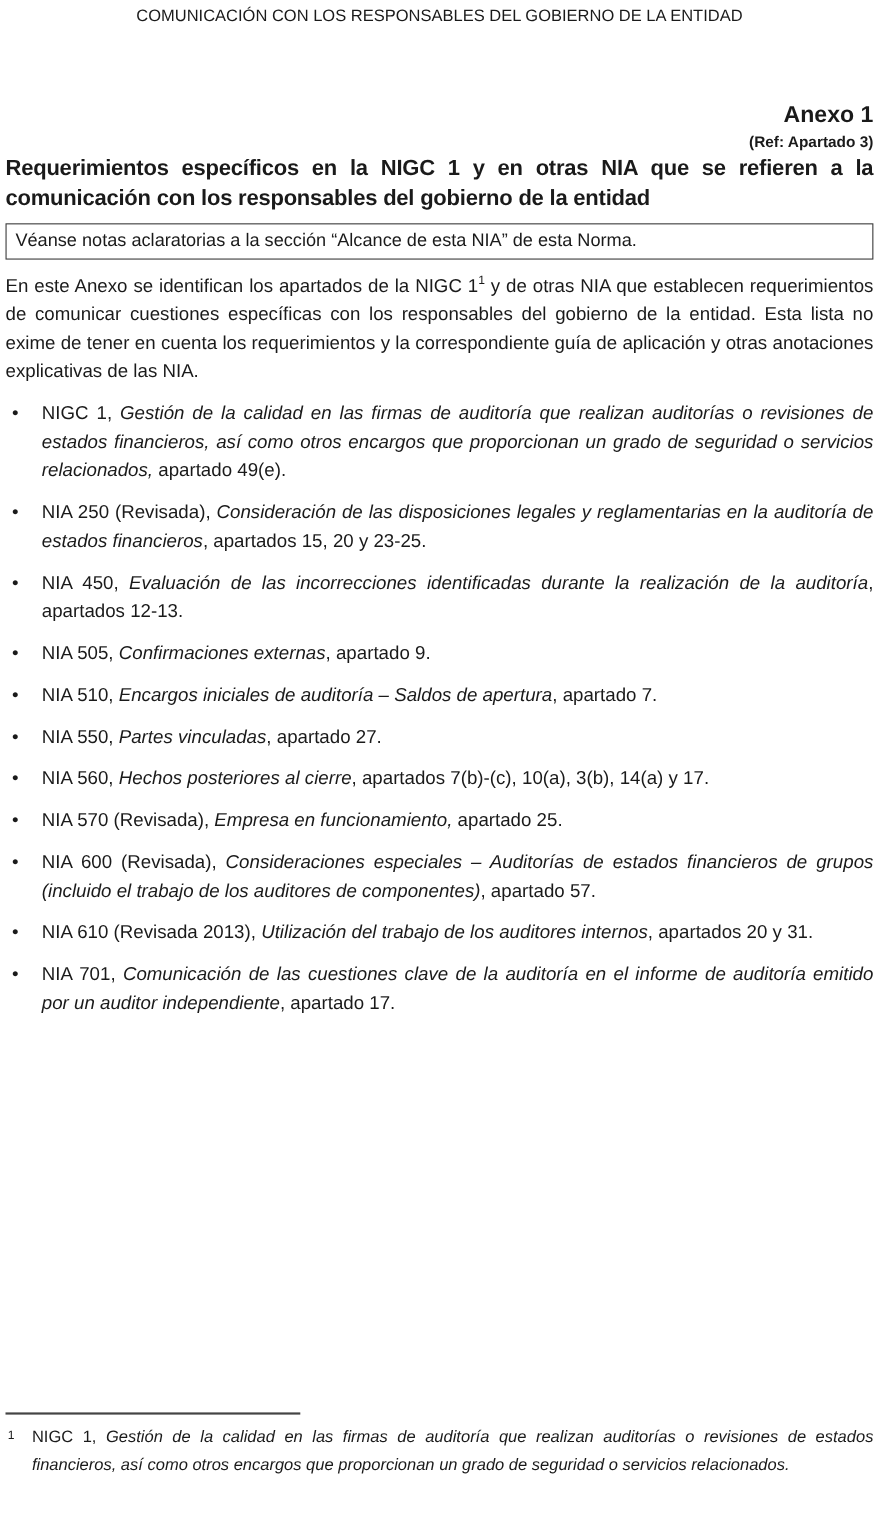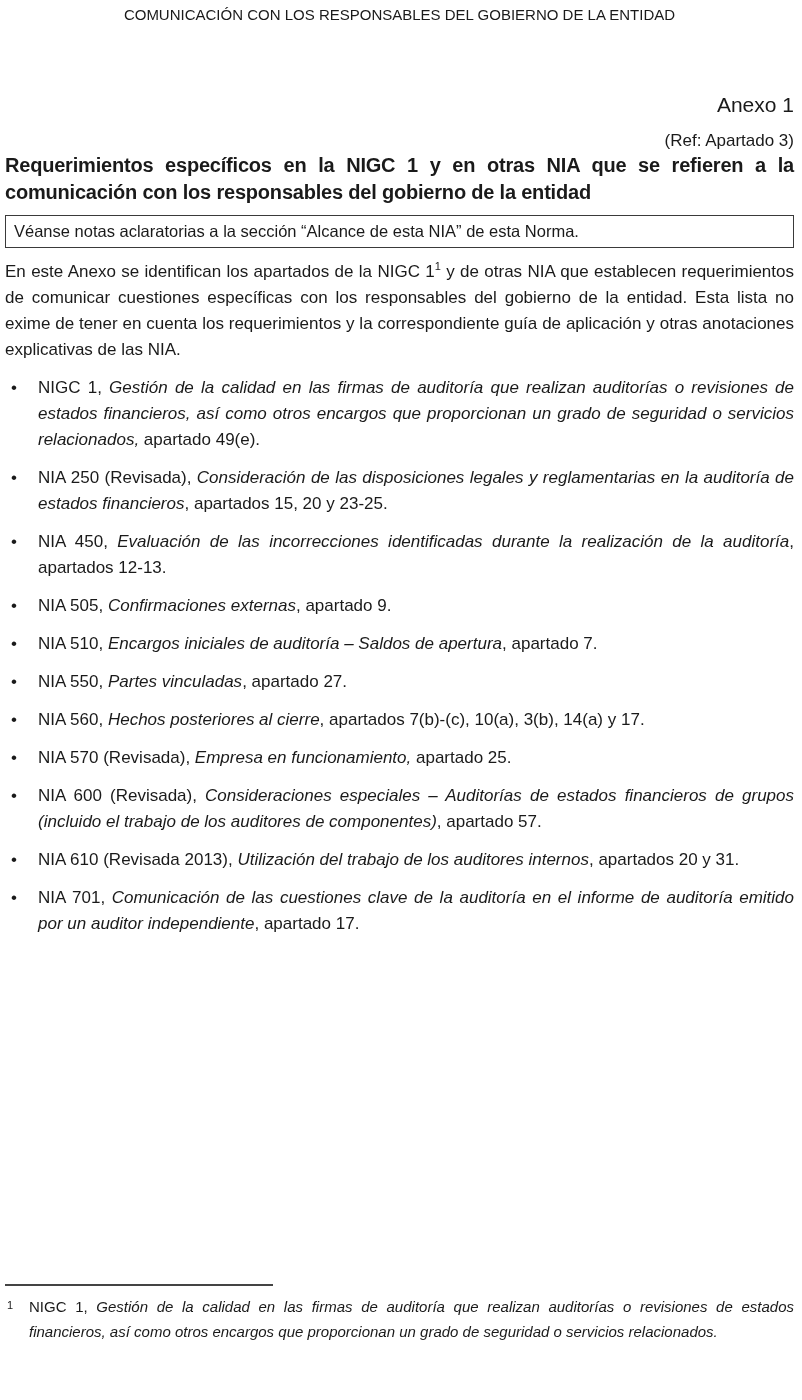--- a/index.html
+++ b/index.html
@@ -18,29 +18,29 @@
   }
   .running-header {
     text-align: center;
     font-size: 15px;
     line-height: 18px;
     color: #1a1a1a;
   }
   .annex-label {
     margin-top: 68px;
     text-align: right;
-    font-weight: normal;
+    font-weight: bold;
     font-size: 21px;
     line-height: 26px;
   }
   .ref-label {
-    margin-top: 12px;
     text-align: right;
-    font-size: 17px;
+    font-size: 14px;
     line-height: 22px;
+    font-weight: bold;
   }
   .doc-title {
     margin-top: 0;
     font-size: 20px;
     font-weight: bold;
     line-height: 27px;
     text-align: justify;
     letter-spacing: -0.2px;
   }
   .note-box {

